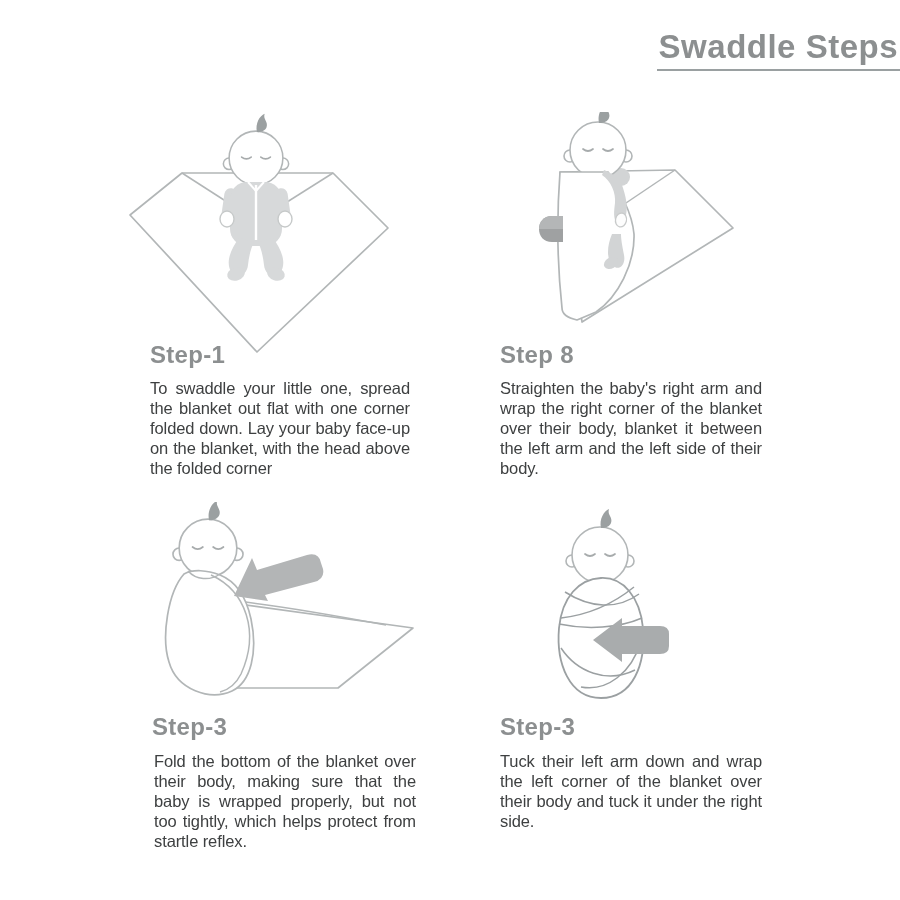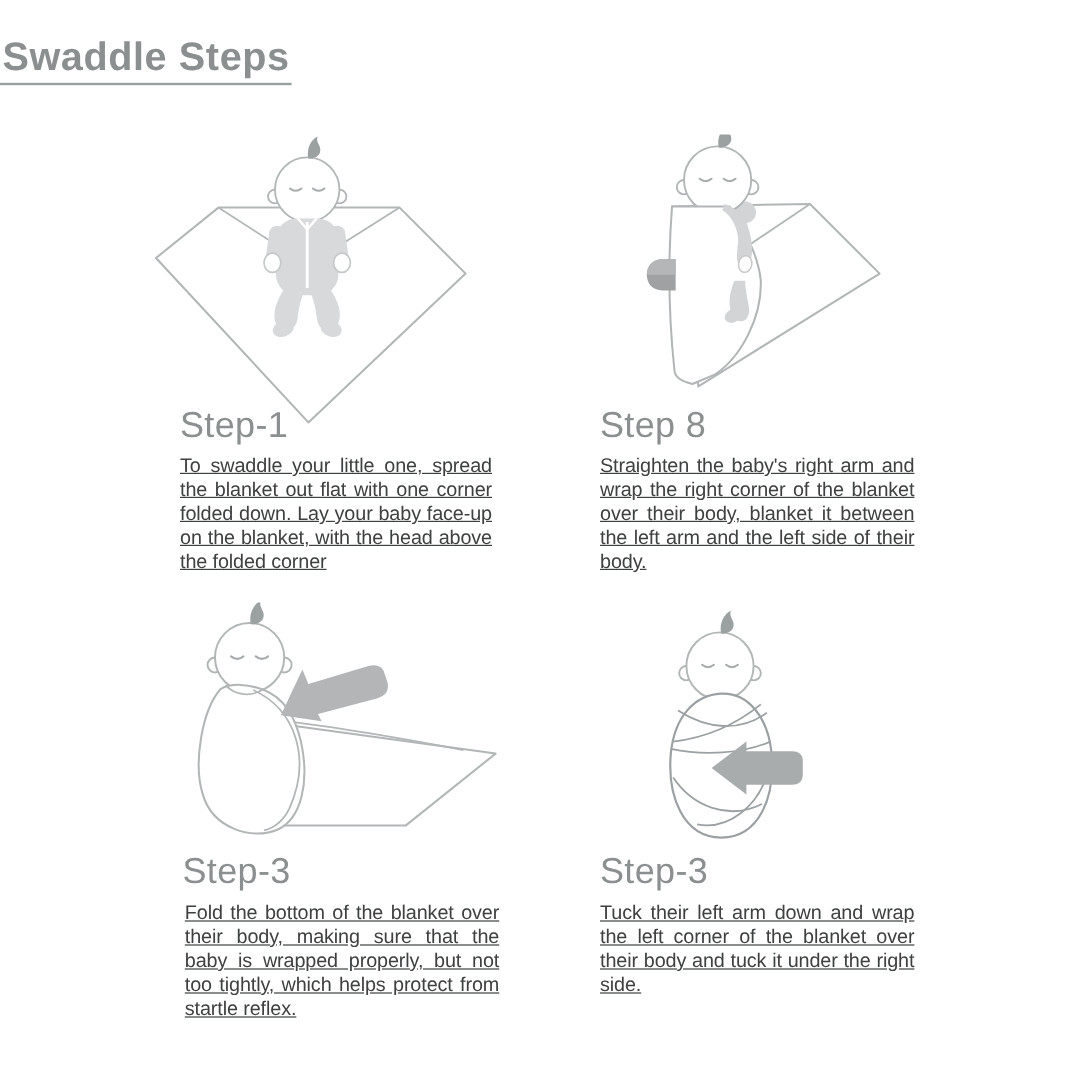--- a/index.html
+++ b/index.html
@@ -1,32 +1,32 @@
 <!DOCTYPE html>
 <html><head>
 <meta charset="utf-8">
 <style>
   html,body{margin:0;padding:0;}
   body{
     width:900px;height:900px;background:#ffffff;position:relative;overflow:hidden;
     font-family:"Liberation Sans","DejaVu Sans",sans-serif;
   }
-  .title-wrap{position:absolute;top:28px;left:0;width:900px;text-align:left;}
+  .title-wrap{position:absolute;top:28px;left:0;width:900px;text-align:right;}
   .title{
     display:inline-block;font-size:33px;font-weight:bold;color:#8c8f90;
     letter-spacing:.5px;border-bottom:2.5px solid #9aa0a1;padding:0 2px 3px 2px;
   }
   .illus{position:absolute;}
   .step-heading{
-    position:absolute;font-size:30px;font-weight:normal;color:#8c8f90;letter-spacing:.3px;
+    position:absolute;font-size:24px;font-weight:bold;color:#8c8f90;letter-spacing:.3px;
     margin:0;line-height:30px;
   }
   .step-body{
     position:absolute;font-size:16.5px;line-height:20px;color:#3e4041;
-    text-align:justify;margin:0;letter-spacing:-0.1px;text-decoration:underline;
+    text-align:justify;margin:0;letter-spacing:-0.1px;
   }
   .col-l{left:150px;width:260px;}
   .col-r{left:500px;width:262px;}
   .row1-h{top:340px;}  .row1-b{top:378px;}
   .row2-h{top:712px;}  .row2-b{top:751px;}
   svg{display:block;}
 </style>
 </head>
 <body>
 

